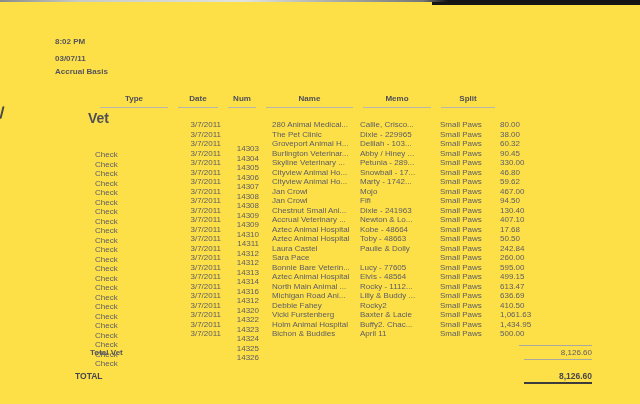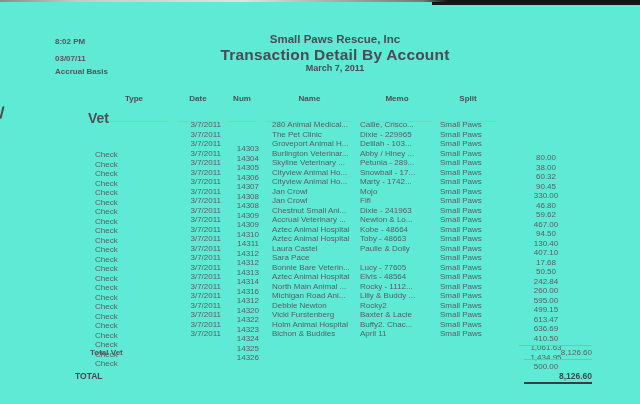--- a/index.html
+++ b/index.html
@@ -3,21 +3,21 @@
 <meta charset="utf-8">
 <style>
   html,body{margin:0;padding:0;}
   body{
     width:640px;height:404px;
     font-family:"Liberation Sans",sans-serif;
     background:#e9e9e6;
   }
   .page{
     position:relative;width:640px;height:404px;
-    background:#5eead4;overflow:hidden;
+    background:#fde047;overflow:hidden;
     color:#5c5c66;
   }
   
   .scan-edge-top{
     position:absolute;top:0;left:0;width:100%;height:2px;
     background:linear-gradient(90deg,#8a8a8a 0%,#c9c9c5 12%,#e2e2de 38%,#777 66%,#141414 70%,#141414 100%);
   }
   .scan-edge-top2{
     position:absolute;top:2px;left:432px;right:0;height:3px;background:#161616;
   }
@@ -36,32 +36,32 @@
   .title-report{font-size:15.5px;font-weight:bold;line-height:17px;letter-spacing:.2px;}
   .title-period{font-size:9px;font-weight:bold;line-height:11px;}
   
   .grid{
     display:grid;
     grid-template-columns:78px 50px 38px 97px 78px 64px 92px;
     white-space:nowrap;
   }
   .thead{position:absolute;left:95px;width:497px;top:94px;font-size:8px;font-weight:bold;color:#4e4e58;}
   .thead .hcell{text-align:center;}
-  .thead .hcell span{display:block;padding-bottom:18px;border-bottom:1px solid #b7b7b2;margin:0 5px;}
+  .thead .hcell span{display:block;padding-bottom:4px;border-bottom:1px solid #b7b7b2;margin:0 5px;}
   
   .rows{position:absolute;left:95px;width:497px;top:120px;}
   .row{height:9.5px;line-height:9.5px;font-size:8px;color:#5c5c66;}
   .c{overflow:visible;}
   .c-type{text-align:left;margin-top:30px;}
   .c-date{text-align:right;padding-right:2px;}
   .c-num{text-align:right;padding-right:2px;margin-top:24px;}
   .c-name{text-align:left;padding-left:11px;}
   .c-memo{text-align:left;padding-left:2px;}
   .c-split{text-align:left;padding-left:4px;}
-  .c-amount{text-align:center;margin-top:33px;}
+  .c-amount{text-align:left;}
   .section-label{position:absolute;left:88px;top:110px;font-size:14px;font-weight:bold;color:#4e4e58;}
   
   .rule{position:absolute;border-top:1px solid #a9a9a4;}
   .rule-above-subtotal{left:519px;width:73px;top:345px;}
   .rule-below-subtotal{left:524px;width:68px;top:359px;}
   .rule-grand{left:524px;width:68px;top:382px;border-top:2px solid #3c3c3c;}
   .subtotal-label{position:absolute;left:90px;top:348px;font-size:8px;font-weight:bold;color:#54545e;}
   .subtotal-amount{position:absolute;left:500px;width:92px;top:348px;font-size:8px;text-align:right;color:#5c5c66;}
   .grand-label{position:absolute;left:75px;top:371px;font-size:8.5px;font-weight:bold;color:#46464f;}
   .grand-amount{position:absolute;left:500px;width:92px;top:371px;font-size:8.5px;font-weight:bold;text-align:right;color:#46464f;}
@@ -72,25 +72,20 @@
 <div class="page">
 
   <div class="scan-edge-top"></div>
   <div class="scan-edge-top2"></div>
   <div class="scan-mark-left"></div>
 
   <div class="meta meta-time">8:02 PM</div>
   <div class="meta meta-date">03/07/11</div>
   <div class="meta meta-basis">Accrual Basis</div>
 
-  <div class="titles">
-    <div class="title-company">Small Paws Rescue, Inc</div>
-    <div class="title-report">Transaction Detail By Account</div>
-    <div class="title-period">March 7, 2011</div>
-  </div>
 
   <div class="thead grid">
     <div class="hcell">
         <span>Type</span>
       </div>
     <div class="hcell">
         <span>Date</span>
       </div>
     <div class="hcell">
         <span>Num</span>
@@ -296,21 +291,21 @@
       <div class="c c-name">Michigan Road Ani...</div>
       <div class="c c-memo">Lilly &amp; Buddy ...</div>
       <div class="c c-split">Small Paws</div>
       <div class="c c-amount">636.69</div>
     </div>
 
     <div class="row grid">
       <div class="c c-type">Check</div>
       <div class="c c-date">3/7/2011</div>
       <div class="c c-num">14323</div>
-      <div class="c c-name">Debbie Newton</div>
+      <div class="c c-name">Debbie Fahey</div>
       <div class="c c-memo">Rocky2</div>
       <div class="c c-split">Small Paws</div>
       <div class="c c-amount">410.50</div>
     </div>
 
     <div class="row grid">
       <div class="c c-type">Check</div>
       <div class="c c-date">3/7/2011</div>
       <div class="c c-num">14324</div>
       <div class="c c-name">Vicki Furstenberg</div>

